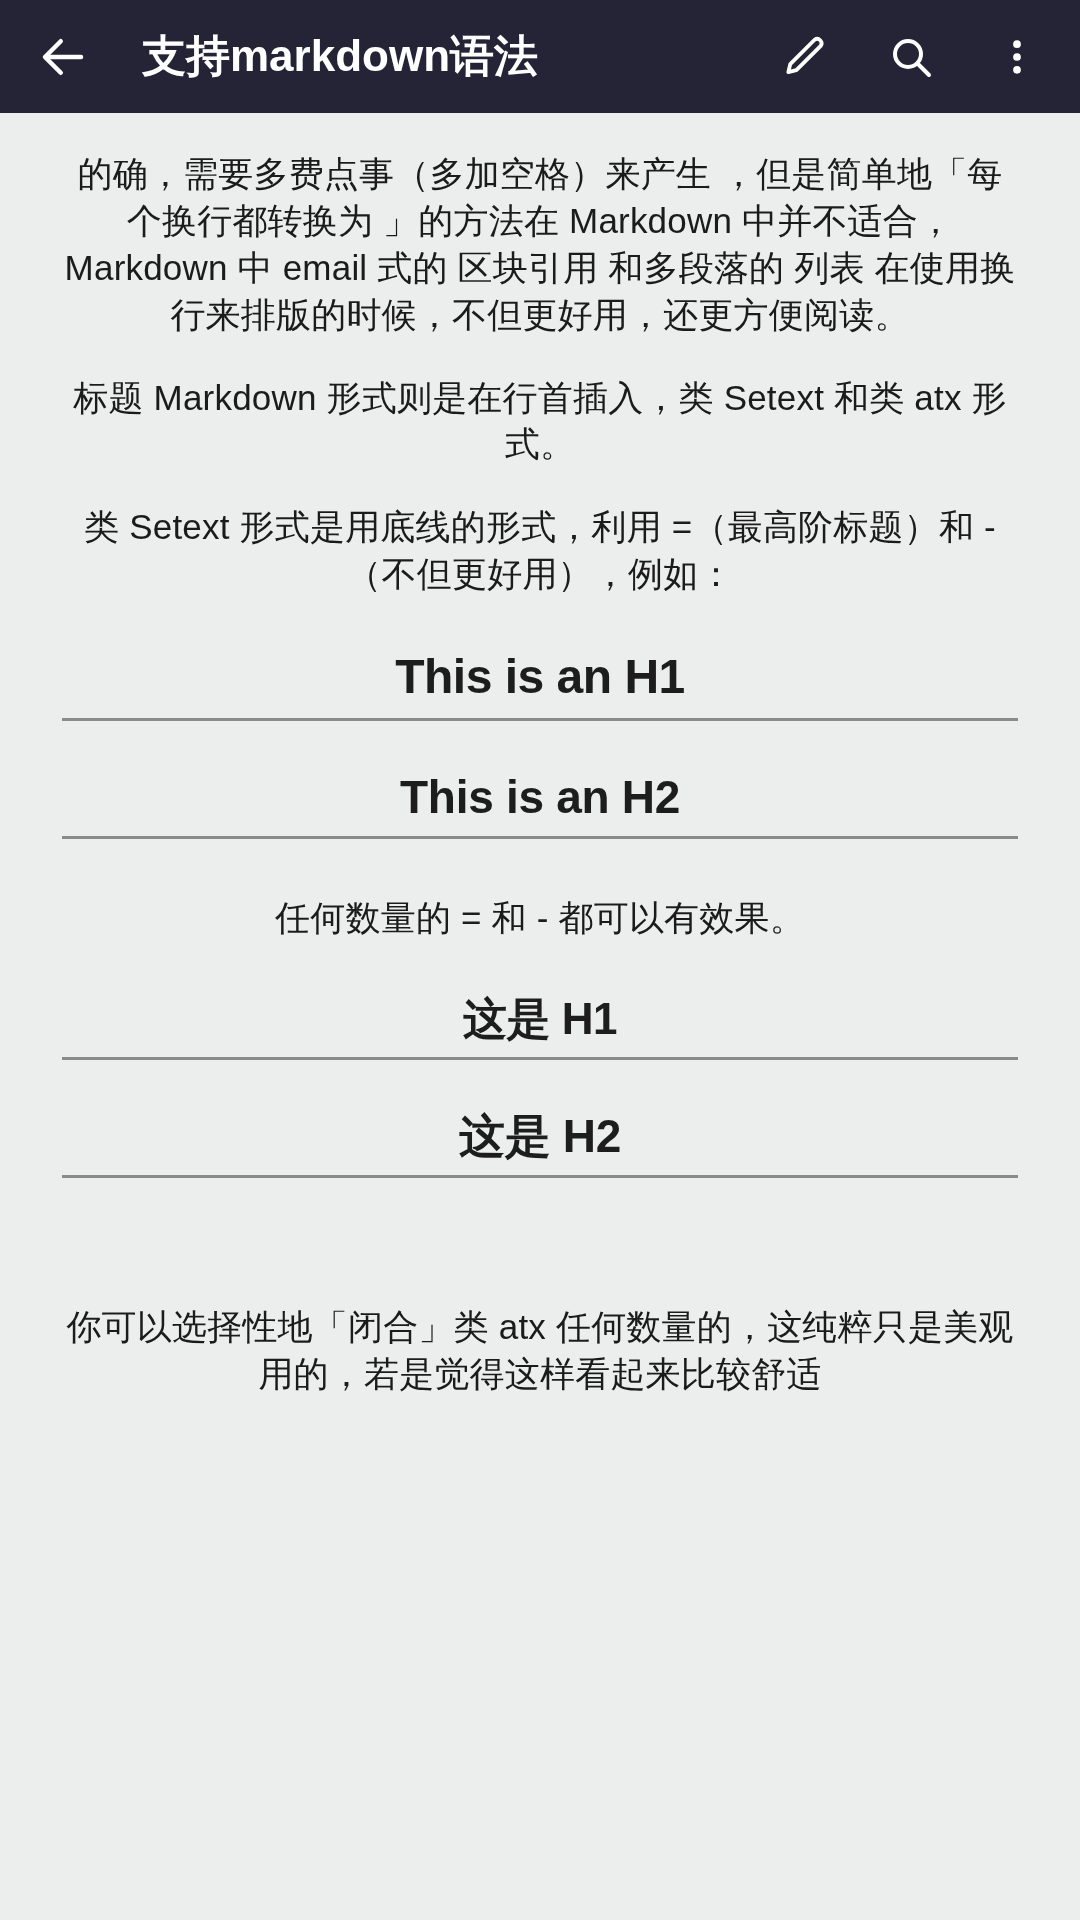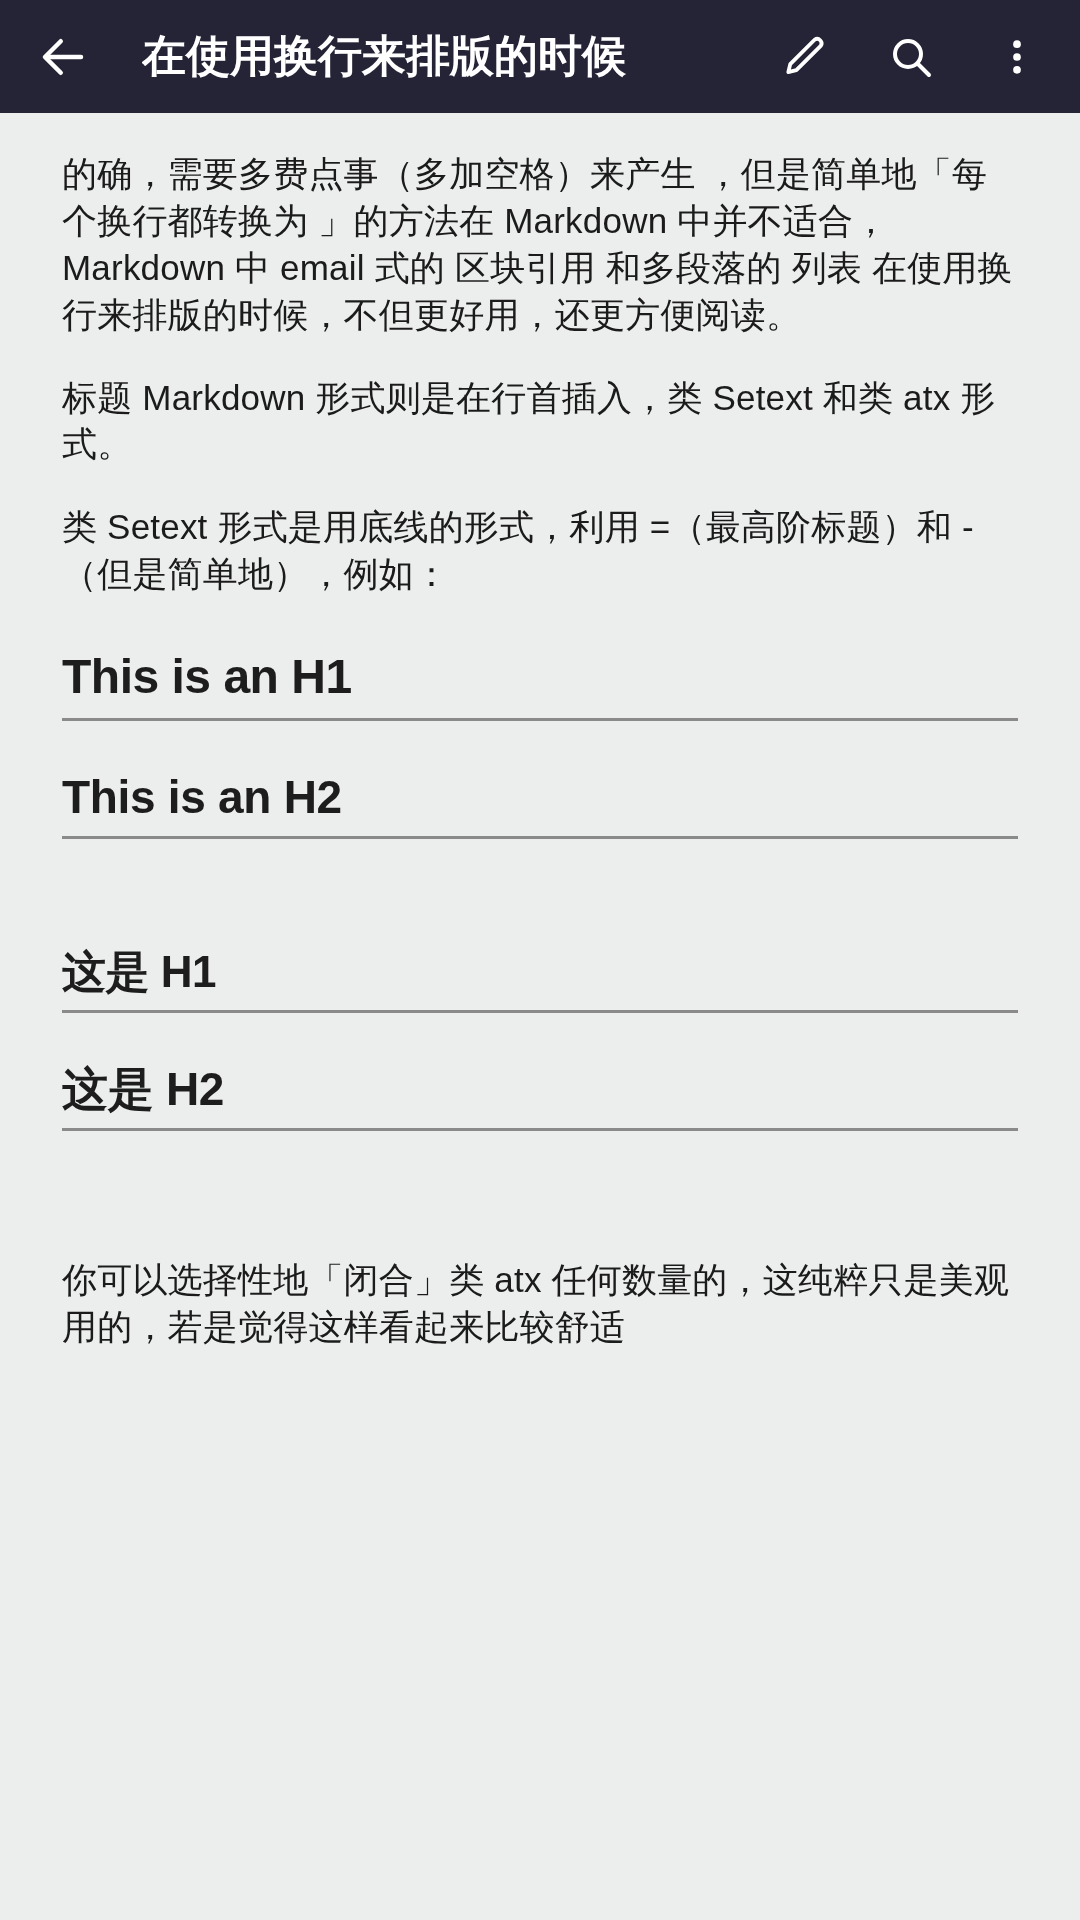--- a/index.html
+++ b/index.html
@@ -42,20 +42,21 @@
     flex: 0 0 auto;
   }
   .icon-btn svg { display: block; }
   .gap { width: 32px; flex: 0 0 auto; }
 
   
   .content {
     padding: 38px 62px 0 62px;
     box-sizing: border-box;
     color: #1d1d1d;
+    text-align: center;
   }
   .para {
     font-size: 35px;
     line-height: 1.34;
     margin: 0 0 36px 0;
     color: #1b1b1b;
     letter-spacing: 0.2px;
   }
 
   .h1 {
@@ -94,21 +95,21 @@
 <div class="appbar">
   <div class="icon-btn">
     <span>
       <svg width="54" height="54" viewBox="0 0 24 24" fill="none" stroke="#ffffff" stroke-width="2" stroke-linecap="round" stroke-linejoin="round">
         <line x1="20" y1="12" x2="5" y2="12"></line>
         <polyline points="11 19 4 12 11 5"></polyline>
       </svg>
     </span>
   </div>
 
-  <div class="appbar-title">在使用换行来排版的时候</div>
+  <div class="appbar-title">支持markdown语法</div>
 
   <div class="icon-btn">
     <span>
       <svg width="46" height="46" viewBox="0 0 24 24" fill="none" stroke="#ffffff" stroke-width="2" stroke-linecap="round" stroke-linejoin="round">
         <path d="M17 3a2.3 2.3 0 0 1 3.2 3.2L7.5 18.9l-4.2 1 1-4.2z"></path>
       </svg>
     </span>
   </div>
   <div class="gap"></div>
   <div class="icon-btn">
@@ -132,28 +133,29 @@
 </div>
 
 <div class="content">
 
   <p class="para">的确，需要多费点事（多加空格）来产生
 ，但是简单地「每个换行都转换为
 」的方法在 Markdown 中并不适合， Markdown 中 email 式的 区块引用 和多段落的 列表 在使用换行来排版的时候，不但更好用，还更方便阅读。</p>
 
   <p class="para">标题 Markdown 形式则是在行首插入，类 Setext 和类 atx 形式。</p>
 
-  <p class="para">类 Setext 形式是用底线的形式，利用 =（最高阶标题）和 -（但是简单地），例如：</p>
+  <p class="para">类 Setext 形式是用底线的形式，利用 =（最高阶标题）和 -（不但更好用），例如：</p>
 
   <h1 class="h1">This is an H1</h1>
 
   <h2 class="h2">This is an H2</h2>
 
   <div class="spacer-md"></div>
 
+  <p class="para">任何数量的 = 和 - 都可以有效果。</p>
 
 
   <h1 class="h1 cjk">这是 H1</h1>
 
   <h2 class="h2 cjk">这是 H2</h2>
 
   <div class="spacer-lg"></div>
 
 
   <div class="spacer-md"></div>

